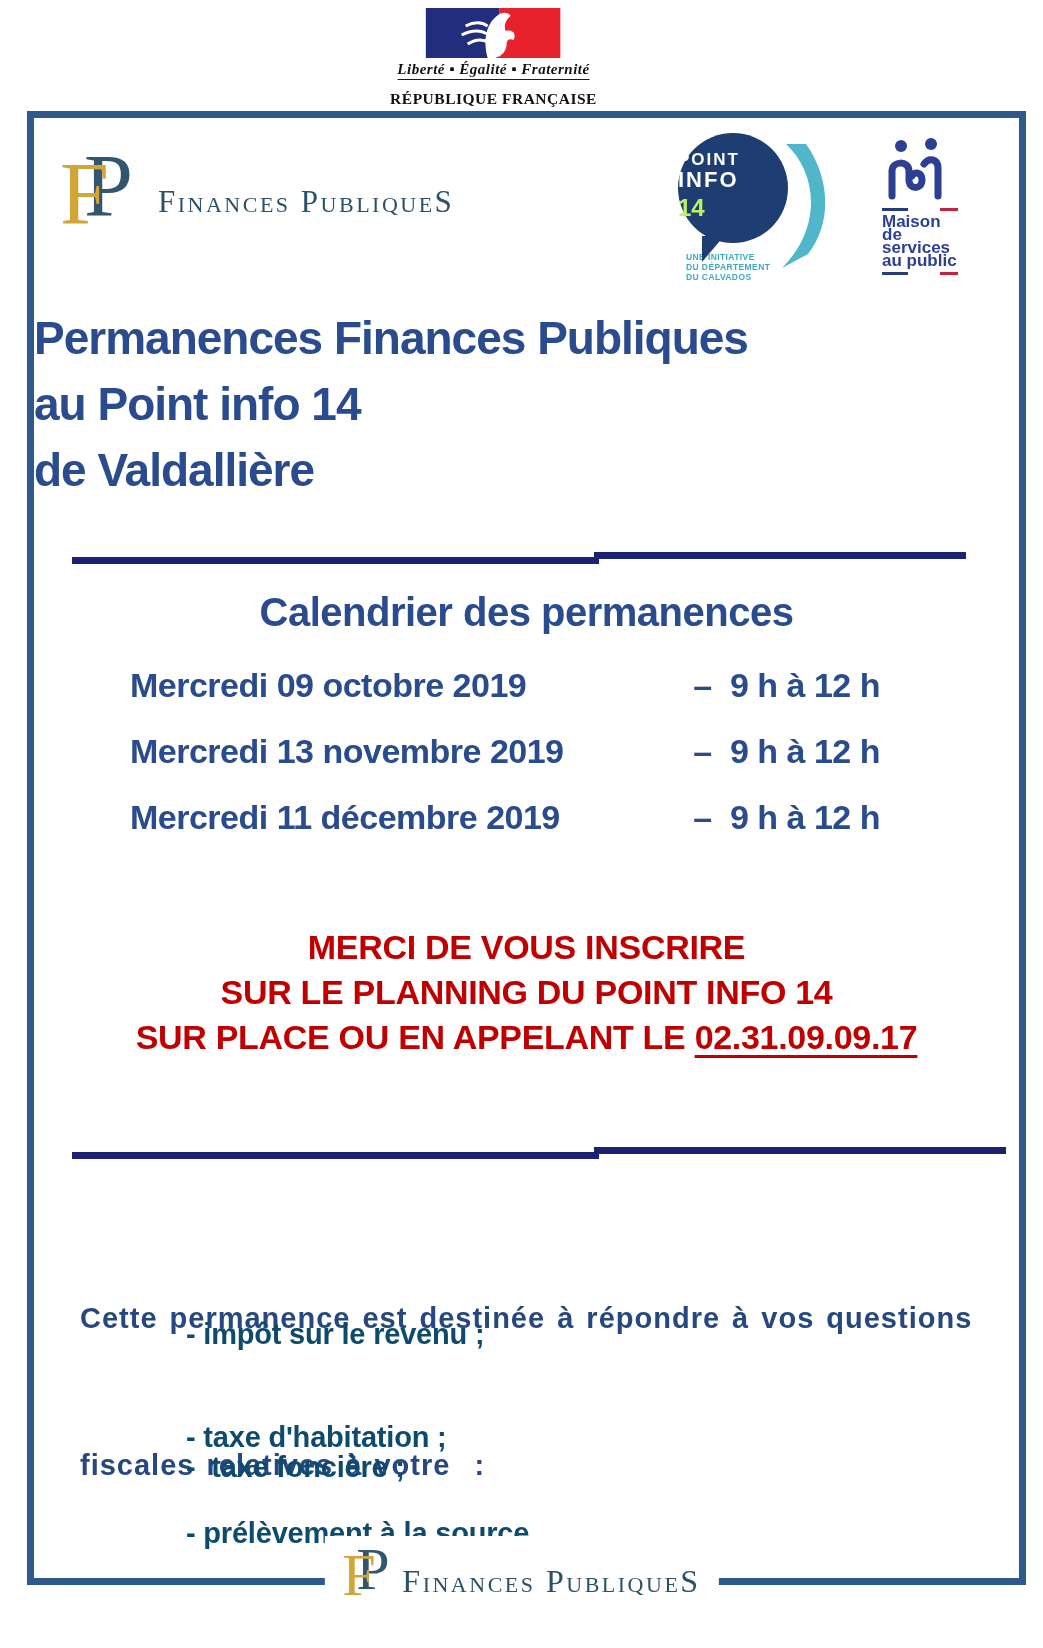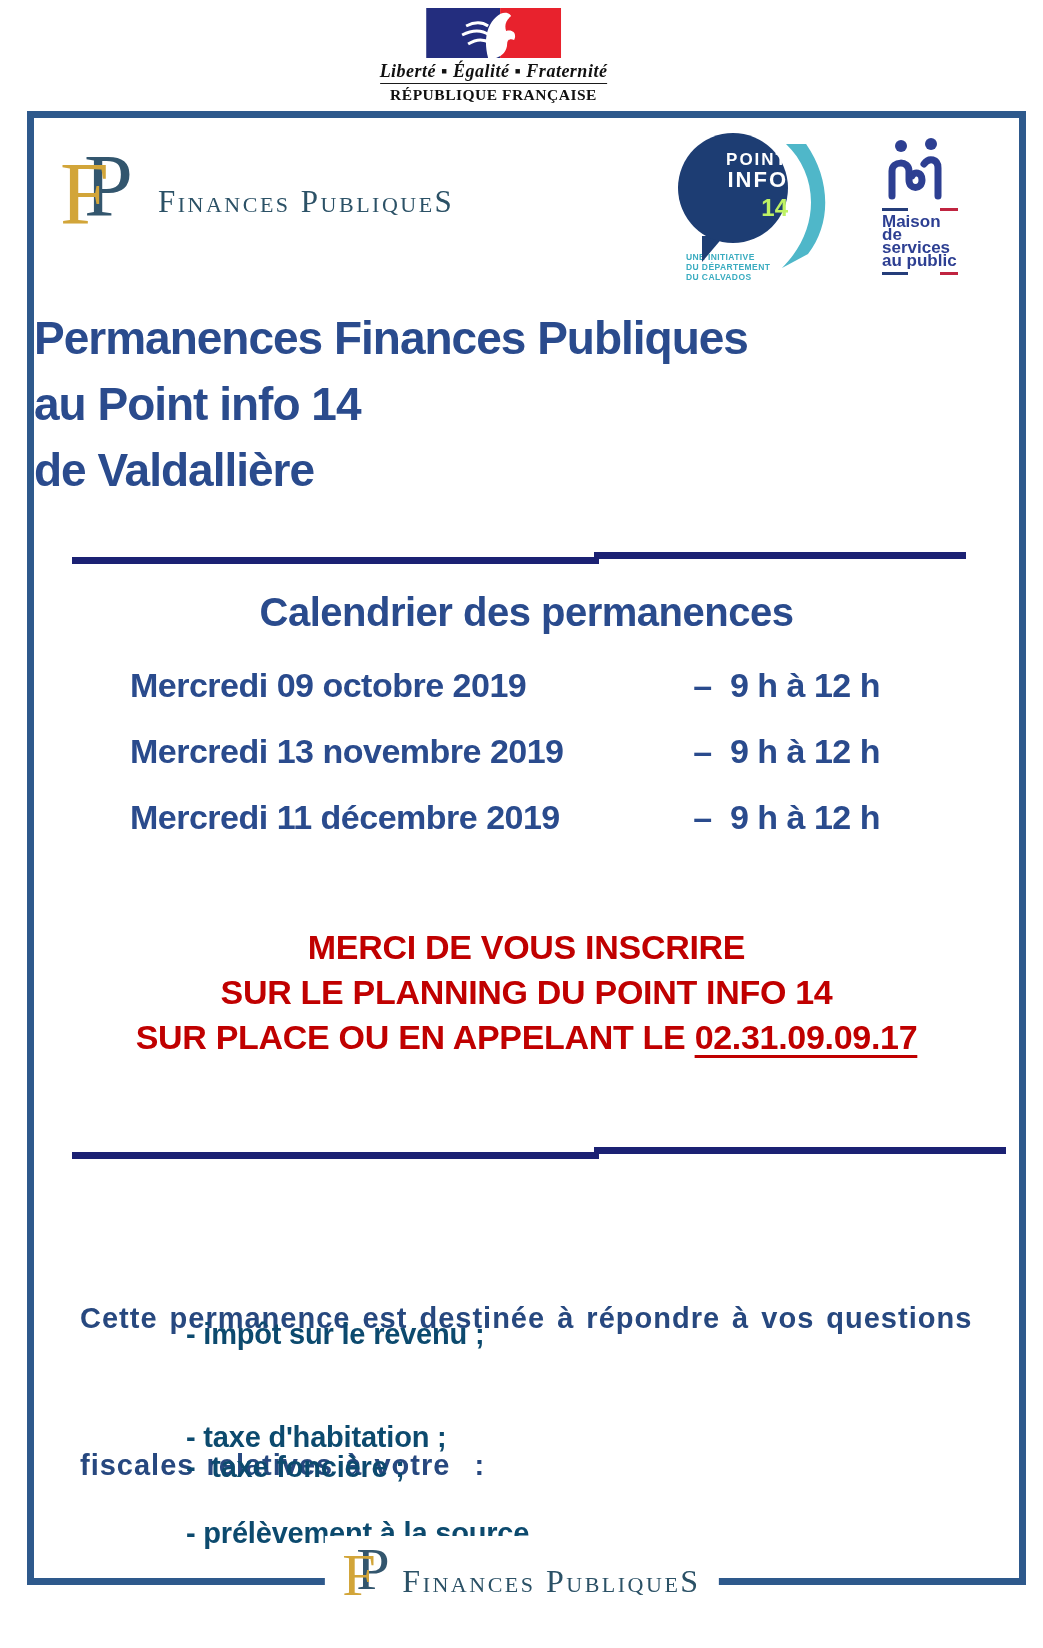--- a/index.html
+++ b/index.html
@@ -4,43 +4,43 @@
 <style>
   html,body{margin:0;padding:0;background:#ffffff;}
   .page{position:relative;width:1043px;height:1648px;background:#ffffff;overflow:hidden;
         font-family:"Liberation Sans",sans-serif;}
 
   
   .rf-block{position:absolute;top:8px;left:calc(50% - 28px);transform:translateX(-50%);
             text-align:center;color:#111;}
   .rf-flag{width:135px;height:50px;margin:0 auto;display:block;}
   .rf-motto{display:inline-block;margin-top:3px;font-family:"Liberation Serif",serif;
-            font-style:italic;font-weight:bold;font-size:18px;letter-spacing:.5px;
+            font-style:italic;font-weight:bold;font-size:15px;letter-spacing:.5px;
             border-bottom:1.5px solid #1a1a1a;padding-bottom:1px;}
-  .rf-name{margin-top:2px;font-family:"Liberation Serif",serif;font-weight:bold;
+  .rf-name{margin-top:10px;font-family:"Liberation Serif",serif;font-weight:bold;
            font-size:15.5px;letter-spacing:.5px;}
 
   
   .main-box{position:absolute;left:27px;top:111px;width:999px;height:1474px;
             box-sizing:border-box;border:7px solid #2e598c;background:#fff;}
   .main-box > *{position:absolute;}
 
   
   .fp-logo{left:26px;top:24px;display:flex;align-items:flex-end;}
   .fp-monogram{position:relative;width:92px;height:96px;flex:none;}
   .fp-monogram .p{position:absolute;left:24px;top:-4px;font-family:"Liberation Serif",serif;
                   font-size:88px;line-height:96px;color:#33566e;}
   .fp-monogram .f{position:absolute;left:0;top:4px;font-family:"Liberation Serif",serif;
                   font-size:88px;line-height:96px;color:#d2a539;}
   .fp-wordmark{font-family:"Liberation Serif",serif;font-variant:small-caps;
                font-size:31px;color:#2b5166;letter-spacing:2.5px;margin:0 0 18px 6px;}
 
   
   .pi-circle{left:644px;top:15px;width:110px;height:110px;border-radius:50%;
-             background:#1d3d73;display:flex;flex-direction:column;align-items:flex-end;
+             background:#1d3d73;display:flex;flex-direction:column;align-items:flex-start;
              justify-content:center;z-index:2;}
   .pi-word1{color:#fff;font-weight:bold;font-size:17px;letter-spacing:2px;line-height:18px;}
   .pi-word2{color:#fff;font-weight:bold;font-size:22px;letter-spacing:2px;line-height:22px;}
   .pi-number{color:#bef264;font-weight:bold;font-size:24px;line-height:34px;}
   .pi-tail{left:668px;top:118px;width:0;height:0;border-top:26px solid #1d3d73;
            border-right:22px solid transparent;z-index:1;}
   .pi-swoosh{left:740px;top:26px;width:60px;height:140px;z-index:0;}
   .pi-caption{left:652px;top:134px;width:130px;color:#3aacc0;font-weight:bold;
               font-size:8.5px;line-height:10px;letter-spacing:.4px;}
 

